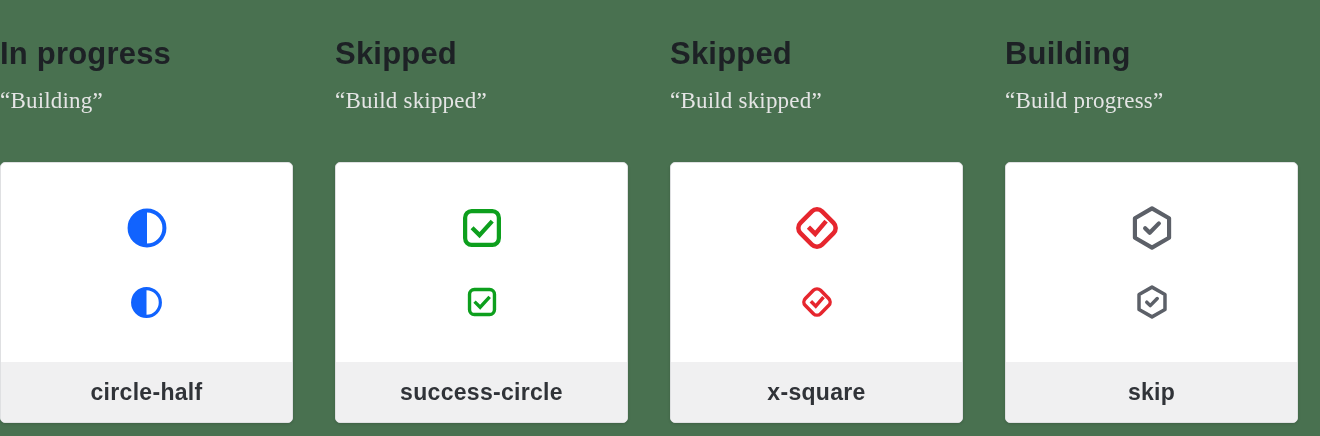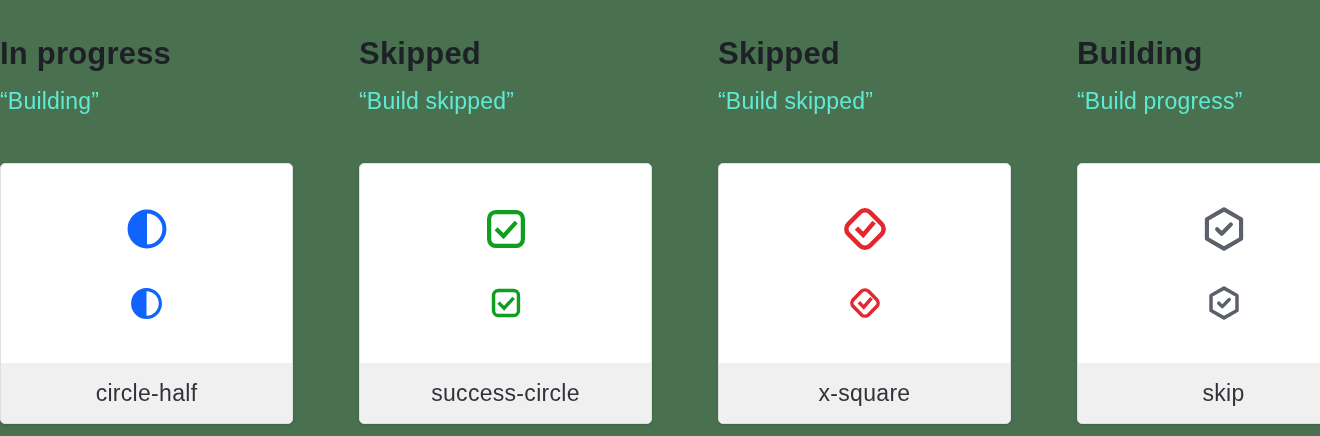--- a/index.html
+++ b/index.html
@@ -2,31 +2,31 @@
 <html><head>
 <meta charset="utf-8">
 <style>
   html,body { margin:0; padding:0; }
   body {
     width:1320px; height:436px;
     background:#497150;
     font-family:"Liberation Sans","DejaVu Sans",sans-serif;
     overflow:hidden;
   }
-  .panel { display:flex; gap:66px; width:1319px; }
+  .panel { display:flex; gap:42px; width:1319px; }
   .column { width:293px; flex:0 0 293px; }
   .col-title {
     margin:36px 0 0 0;
     font-size:31px; font-weight:800;
     color:#1d2125; letter-spacing:0.2px;
   }
   .col-subtitle {
     margin:16px 0 0 0;
     font-size:23px; font-weight:500;
-    color:#5eead4; letter-spacing:0.2px;
+    color:#e5e5e5; letter-spacing:0.2px;font-family:Liberation Serif, serif;
   }
   .card {
     margin-top:48px;
     height:261px; box-sizing:border-box;
     background:#ffffff;
     border:1px solid #dfe0e2;
     border-radius:5px;
     overflow:hidden;
     display:flex; flex-direction:column;
     box-shadow:0 1px 3px rgba(0,0,0,0.15);
@@ -38,21 +38,21 @@
     gap:33px;
   }
   .icon-row { display:flex; align-items:center; justify-content:center; }
   .row-lg { height:46px; }
   .row-sm { height:36px; }
   .icon-row svg { display:block; }
   .card-footer {
     flex:1;
     background:#f0f0f1;
     display:flex; align-items:center; justify-content:center;
-    font-size:23px; font-weight:400;
+    font-size:23px; font-weight:700;
     color:#303338; letter-spacing:0.3px;
   }
   .c1 .card-body { color:#1163fe; }
   .c2 .card-body { color:#0d9f1d; }
   .c3 .card-body { color:#e6262e; }
   .c4 .card-body { color:#5c6068; }
 </style>
 </head>
 <body>
 

